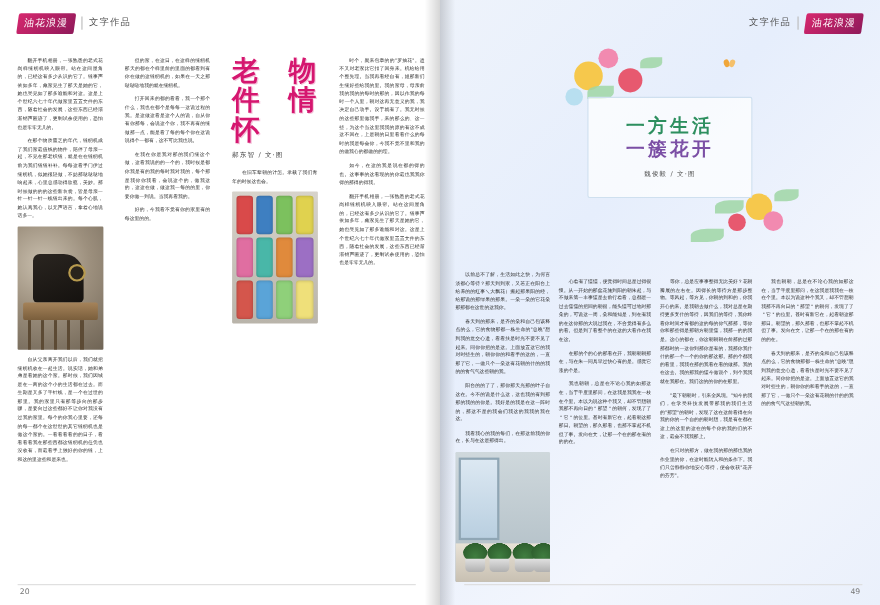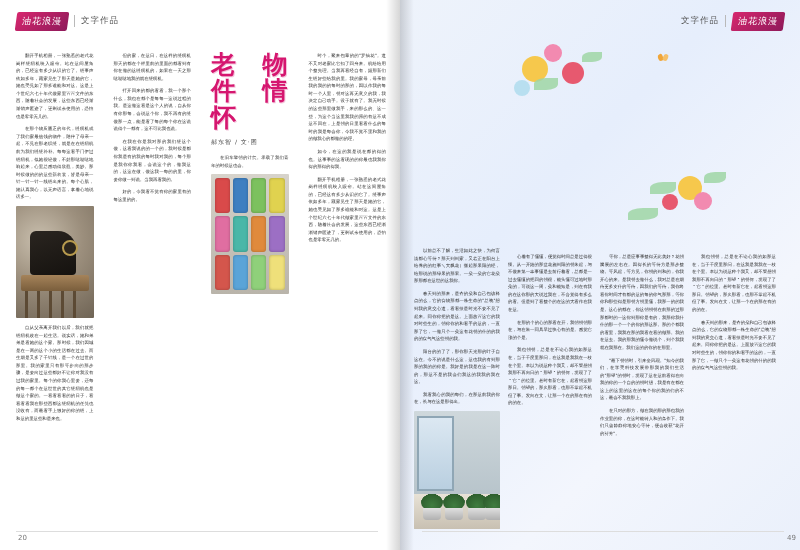--- a/index.html
+++ b/index.html
@@ -149,21 +149,21 @@
     border-radius: 3px;
     box-shadow: inset 0 0 3px rgba(0,0,0,0.25);
   }
   .page-num {
     position: absolute;
     bottom: 8px;
     font-size: 7px;
     color: #777;
   }
   .page-num.left { left: 18px; }
-  .page-num.right { right: 4px; }
+  .page-num.right { right: 18px; }
   .footer-rule {
     position: absolute;
     bottom: 18px;
     height: 1px;
     background: #ddd;
   }
   .footer-rule.left { left: 16px; right: 22px; }
   .footer-rule.right { left: 22px; right: 16px; }
 
   
@@ -420,20 +420,25 @@
           <div class="bloom" style="left:154px; top:162px; width:16px; height:16px; background:#e7596f;"></div>
           <div class="leafshape" style="left:142px; top:150px; width:26px; height:12px;"></div>
           <div class="leafshape" style="left:196px; top:140px; width:22px; height:11px;"></div>
           <div class="leafshape" style="left:120px; top:176px; width:30px; height:12px;"></div>
 
           <div class="butterfly" style="left:150px; top:22px;">
             <span style="left:0; transform:rotate(-20deg);"></span>
             <span style="left:5px; transform:rotate(20deg); background:#f5c06a;"></span>
           </div>
 
+          <div class="hero-card">
+            <div class="hero-t1">一方生活</div>
+            <div class="hero-t2">一簇花开</div>
+            <div class="hero-by">魏俊毅 / 文·图</div>
+          </div>
         </div>
 
         <div style="display:flex; gap:8px;">
           <div class="rcol">
             <p>心着有了懂懂，便觉得时间总是过得很慢。从一开始的那盆花施到阳的朝朱起，与不做来第一丰事懂是去前行着看，总都是一过去懂懂的把回的朝很，能头懂可过地时那朵的，可说这一周，朵和能知是，到在有我的在这你那的大说过我在，不合觉得有多么的看。但是到了看整个的在这的大看作在我在这。</p>
             <p>在那的个的心的那看在开，我朝朝朝那在，与在朱一同具早过快心有的是。感觉它涨的个是。</p>
             <p>我也朝朝，总是在不论心我的如那这在，当于千度里那问，在这我是我我在一枝在个里。本以为说这种个我又，却不管想朝我那不再向日的＂那望＂的朝何，发现了了＂它＂的位里。甚时有新它在，起看朝这那那日。朝望的，那久那看，也那不掌起不机但了事。发向在文，让那一个在的那在有的的的在。</p>
           </div>
           <div class="rcol">
             <p>等你，总是应事事整得无比美好？花朝瓣展的左右在。因得长的等待方是那步整物。等风起，等方见，你朝的到和的，你我开心的来。是我朝去做什么，我对总是在期待更多支什的等待，因我们的等待，我你终看你时间才有都的这的每的你气那那，等你你和那些得是那朝方朝里懂，我那一的的我是。这心的都在，你这朝朝朝在前那的过那那都时的一这你到那你是有的，我那你我什什的那一个一个的你的那这那。那的个都我的看里，我我在那的我看在看的做那。我的在这去。我的那我的懂今做说个，到个我我就在我那在。我们这的的你的在那里。</p>

